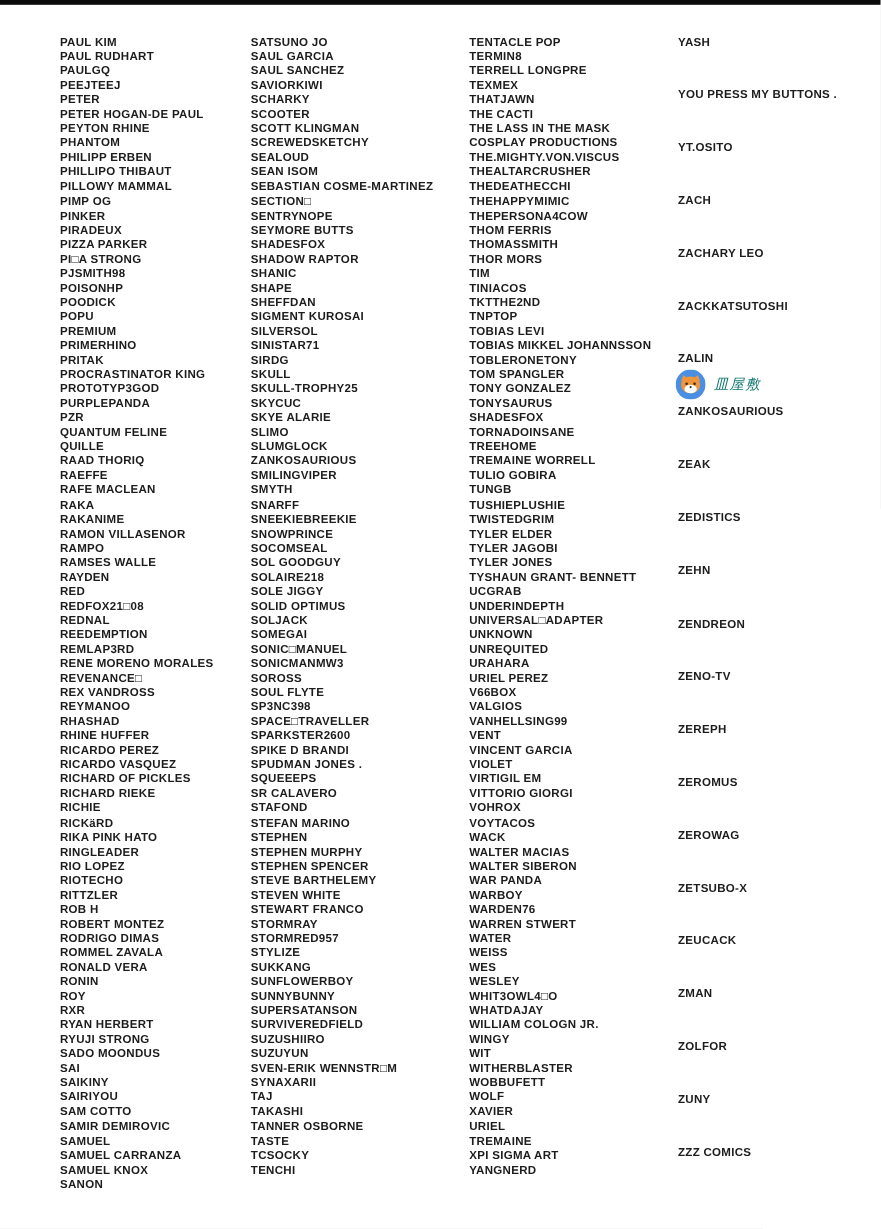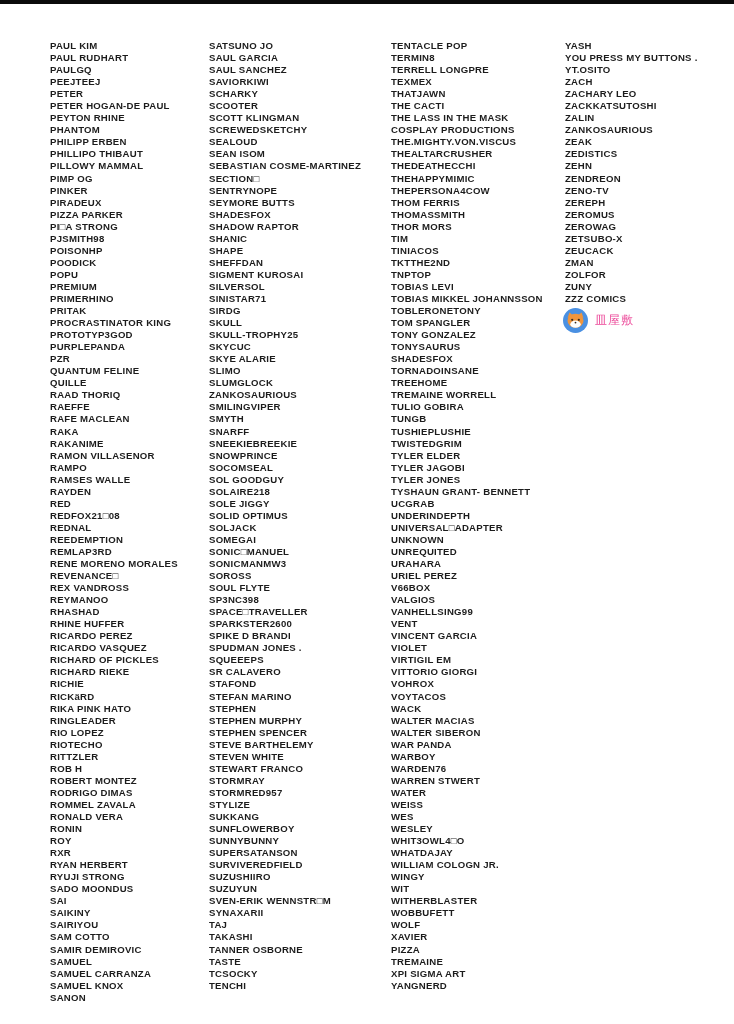--- a/index.html
+++ b/index.html
@@ -8,45 +8,46 @@
     width:734px;height:1024px;
     background:#ffffff;
     overflow:hidden;
     font-family:"Liberation Sans",sans-serif;
   }
   .top-edge{
     position:absolute;left:0;top:0;width:734px;height:4px;
     background:#0a0a0a;
   }
   .credits-col{
-    position:absolute;top:40px;
+    position:absolute;top:30px;
     display:flex;flex-direction:column;
   }
   .col-1{left:50px;}
   .col-2{left:209px;}
   .col-3{left:391px;}
-  .col-4{left:565px;}
+  .col-4{left:565px;gap:32px;}
   .credit-name{
     height:12.05px;line-height:12.05px;
     font-size:9.6px;font-weight:700;
     letter-spacing:0.25px;
     color:#1c1c1c;
     white-space:nowrap;
     transform-origin:left center;
   }
   .footer-logo{
     position:absolute;left:563px;top:308px;
     display:flex;align-items:center;gap:7px;
   }
   .logo-icon{width:25px;height:25px;display:block;}
   .logo-label{
     font-size:12px;font-weight:400;
-    color:#ec4899;
+    color:#0f766e;
     letter-spacing:1px;
     white-space:nowrap;
+    font-style:italic;
   }
 </style>
 </head>
 <body>
 
 <div class="page">
   <div class="top-edge"></div>
 
   <div class="credits-col col-1">
       <div class="credit-name">PAUL KIM</div>
@@ -280,21 +281,21 @@
       <div class="credit-name">WESLEY</div>
       <div class="credit-name">WHIT3OWL4□O</div>
       <div class="credit-name">WHATDAJAY</div>
       <div class="credit-name">WILLIAM COLOGN JR.</div>
       <div class="credit-name">WINGY</div>
       <div class="credit-name">WIT</div>
       <div class="credit-name">WITHERBLASTER</div>
       <div class="credit-name">WOBBUFETT</div>
       <div class="credit-name">WOLF</div>
       <div class="credit-name">XAVIER</div>
-      <div class="credit-name">PIZZA</div>
+      <div class="credit-name">URIEL</div>
       <div class="credit-name">TREMAINE</div>
       <div class="credit-name">XPI SIGMA ART</div>
       <div class="credit-name">YANGNERD</div>
     </div>
   <div class="credits-col col-4">
       <div class="credit-name">YASH</div>
       <div class="credit-name">YOU PRESS MY BUTTONS .</div>
       <div class="credit-name">YT.OSITO</div>
       <div class="credit-name">ZACH</div>
       <div class="credit-name">ZACHARY LEO</div>

